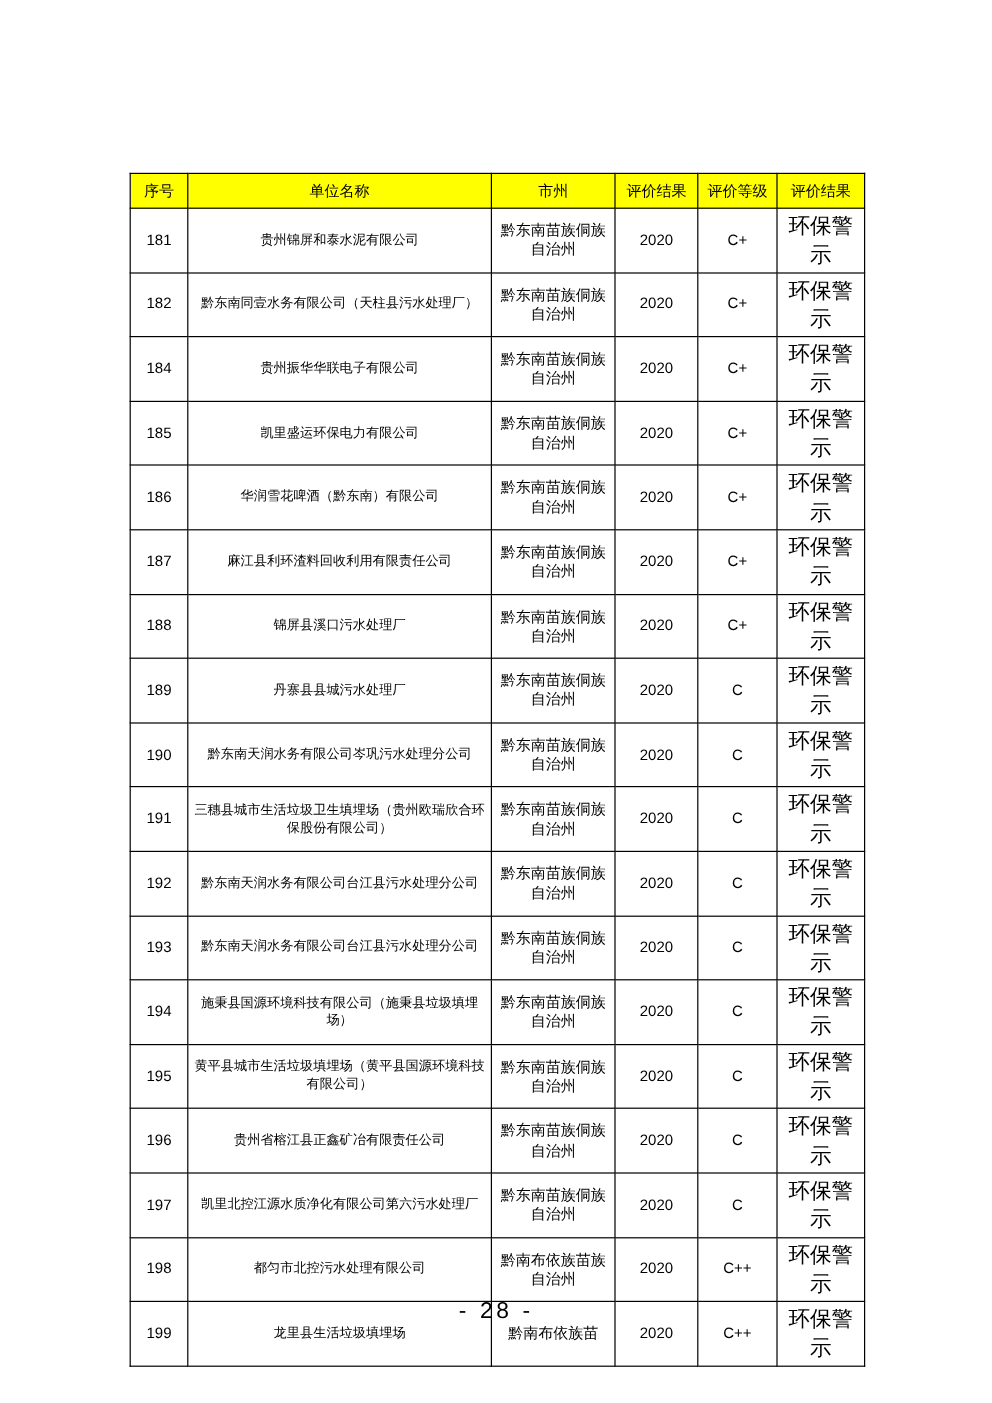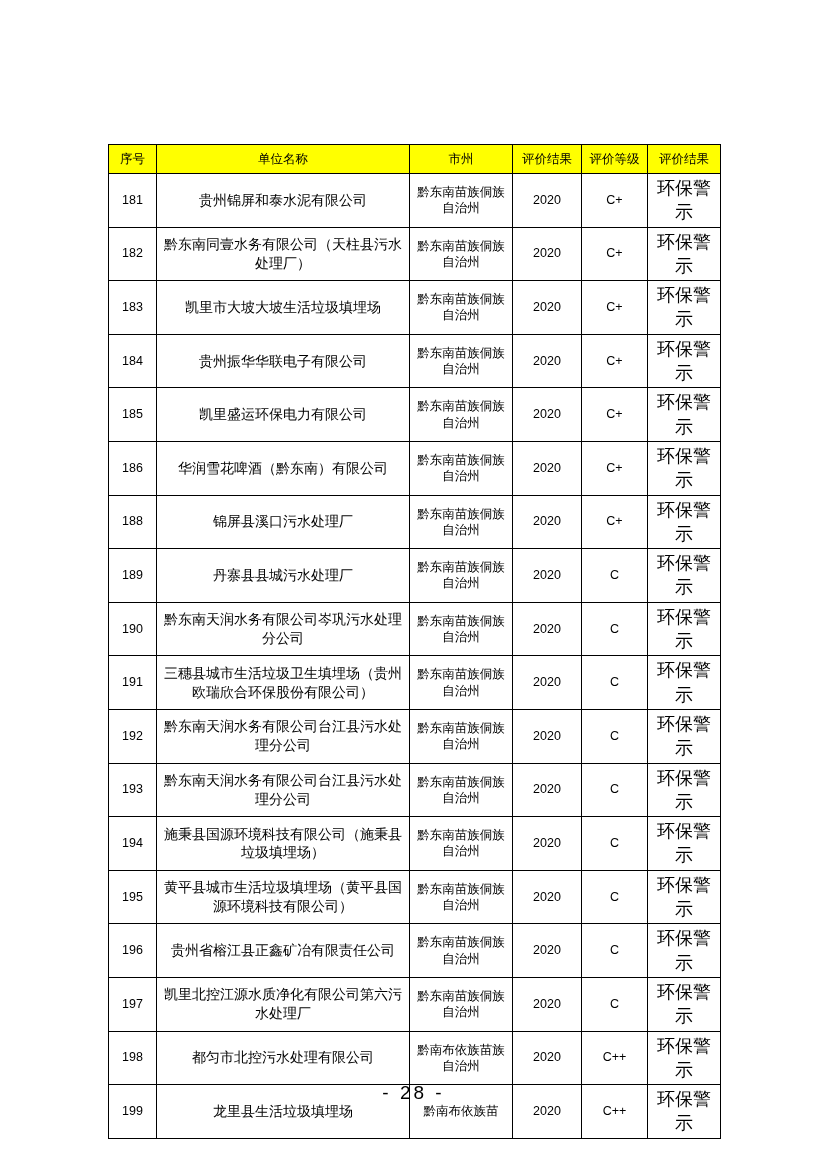--- a/index.html
+++ b/index.html
@@ -49,21 +49,21 @@
     font-size: 13px;
   }
   col.c-idx { width: 48px; }
   col.c-name { width: 253px; }
   col.c-city { width: 103px; }
   col.c-year { width: 69px; }
   col.c-grade { width: 66px; }
   col.c-result { width: 73px; }
 
   tbody td.idx { font-size: 12.5px; }
-  tbody td.name { font-size: 14px; }
+  tbody td.name { font-size: 11px; }
   tbody td.city { font-size: 12.5px; line-height: 1.3; }
   tbody td.year { font-size: 12.5px; }
   tbody td.grade { font-size: 12.5px; }
   tbody td.result { font-size: 18px; }
 
   .footer {
     position: absolute;
     left: 0;
     right: 0;
     top: 1082px;
@@ -108,46 +108,46 @@
           </tr>
           <tr>
             <td class="idx">182</td>
             <td class="name">黔东南同壹水务有限公司（天柱县污水处理厂）</td>
             <td class="city">黔东南苗族侗族自治州</td>
             <td class="year">2020</td>
             <td class="grade">C+</td>
             <td class="result">环保警示</td>
           </tr>
           <tr>
-            <td class="idx">183</td>
-            <td class="name">凯里市大坡大坡生活垃圾填埋场</td>
-            <td class="city">黔东南苗族侗族自治州</td>
-            <td class="year">2020</td>
-            <td class="grade">C+</td>
-            <td class="result">环保警示</td>
-          </tr>
-          <tr>
             <td class="idx">184</td>
             <td class="name">贵州振华华联电子有限公司</td>
             <td class="city">黔东南苗族侗族自治州</td>
             <td class="year">2020</td>
             <td class="grade">C+</td>
             <td class="result">环保警示</td>
           </tr>
           <tr>
             <td class="idx">185</td>
             <td class="name">凯里盛运环保电力有限公司</td>
             <td class="city">黔东南苗族侗族自治州</td>
             <td class="year">2020</td>
             <td class="grade">C+</td>
             <td class="result">环保警示</td>
           </tr>
           <tr>
             <td class="idx">186</td>
             <td class="name">华润雪花啤酒（黔东南）有限公司</td>
+            <td class="city">黔东南苗族侗族自治州</td>
+            <td class="year">2020</td>
+            <td class="grade">C+</td>
+            <td class="result">环保警示</td>
+          </tr>
+          <tr>
+            <td class="idx">187</td>
+            <td class="name">麻江县利环渣料回收利用有限责任公司</td>
             <td class="city">黔东南苗族侗族自治州</td>
             <td class="year">2020</td>
             <td class="grade">C+</td>
             <td class="result">环保警示</td>
           </tr>
           <tr>
             <td class="idx">188</td>
             <td class="name">锦屏县溪口污水处理厂</td>
             <td class="city">黔东南苗族侗族自治州</td>
             <td class="year">2020</td>

